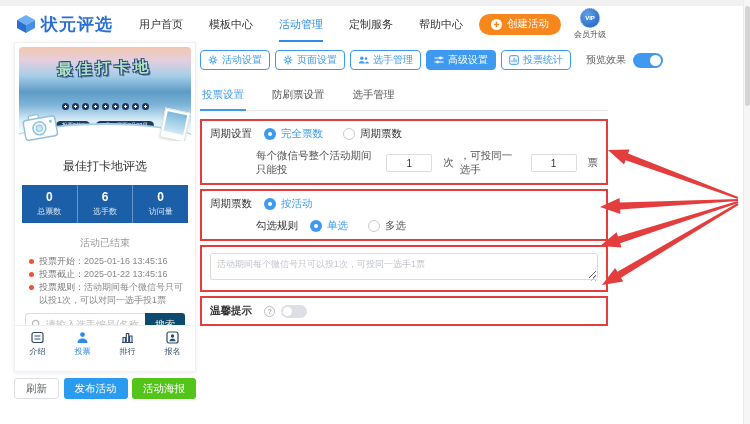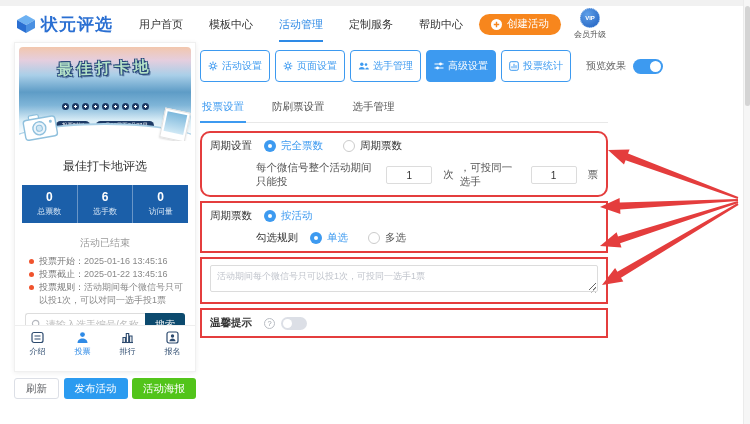--- a/index.html
+++ b/index.html
@@ -57,37 +57,37 @@
   .tabbar-item .lbl { font-size:8px; }
   .preview-actions { position:absolute; left:14px; top:378px; width:182px; display:flex; justify-content:space-between; }
   .act { height:21px; border-radius:3px; font-size:10.5px; cursor:pointer; padding:0 11px; border:none; }
   .act-refresh { background:#fff; border:1px solid #dcdfe6; color:#606266; }
   .act-publish { background:#2b9bf0; color:#fff; }
   .act-poster { background:#52c41a; color:#fff; }
 
   
   main { position:absolute; left:200px; top:46px; width:408px; }
   .toolbar { display:flex; align-items:center; gap:5px; margin-top:4px; }
-  .tbtn { display:flex; align-items:center; gap:4px; height:32px; padding:0 7px; border:1px solid #3d9af0; border-radius:4px; background:#fff; color:#3d9af0; font-size:10px; cursor:pointer; white-space:nowrap; }
+  .tbtn { display:flex; align-items:center; gap:4px; height:20px; padding:0 7px; border:1px solid #3d9af0; border-radius:4px; background:#fff; color:#3d9af0; font-size:10px; cursor:pointer; white-space:nowrap; }
   .tbtn.active { background:#3d9af0; color:#fff; }
   .preview-toggle { display:flex; align-items:center; gap:7px; margin-left:10px; }
   .preview-toggle .plabel { font-size:10px; color:#666; white-space:nowrap; }
   .toggle { position:relative; width:30px; height:15px; border-radius:8px; cursor:pointer; }
   .toggle.on { background:#3d9af0; }
   .toggle.on::after { content:""; position:absolute; right:2px; top:2px; width:11px; height:11px; border-radius:50%; background:#fff; }
   .toggle.sm { width:26px; height:13px; }
   .toggle.off { background:#dcdfe6; }
   .toggle.off::after { content:""; position:absolute; left:2px; top:2px; width:9px; height:9px; border-radius:50%; background:#fff; }
   .subtabs { display:flex; gap:24px; margin-top:14px; border-bottom:1px solid #e8e8e8; }
   .subtab { font-size:10.5px; color:#555; padding:4px 2px 7px; border-bottom:2px solid transparent; margin-bottom:-1px; cursor:pointer; }
   .subtab.active { color:#3d9af0; border-bottom-color:#3d9af0; }
 
   .rbox { border:2px solid #e43d3d; padding:6px 8px; }
   .rbox + .rbox { margin-top:4px; }
-  .rbox.first { margin-top:8px;border-radius:10px; }
+  .rbox.first { margin-top:8px; }
   .frow { display:flex; align-items:center; gap:6px; font-size:10.5px; color:#333; }
   .frow + .frow { margin-top:8px; }
   .indent { margin-left:46px; color:#555; }
   .flabel { color:#333; margin-right:6px; white-space:nowrap; }
   .flabel.bold { font-weight:bold; }
   .radio { width:12px; height:12px; border-radius:50%; position:relative; display:inline-block; flex:none; cursor:pointer; }
   .radio.on { background:#3d9af0; }
   .radio.on::after { content:""; position:absolute; inset:4px; background:#fff; border-radius:50%; }
   .radio.off { background:#fff; border:1px solid #ccc; }
   .rlabel { cursor:pointer; }

